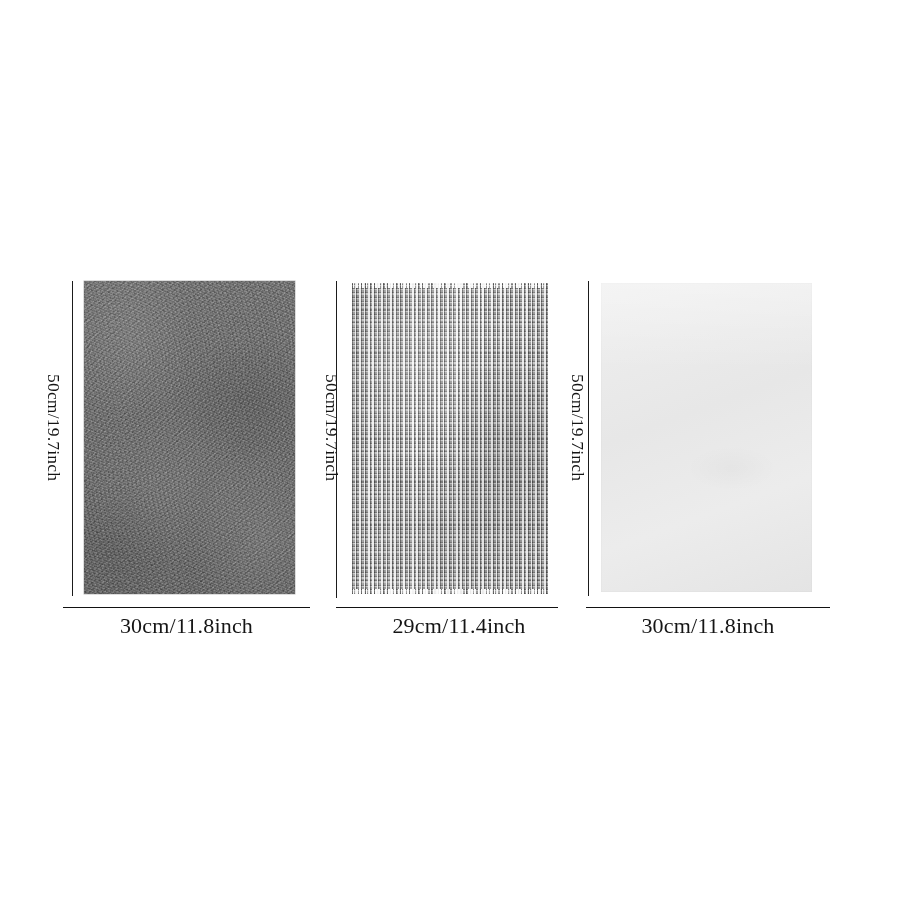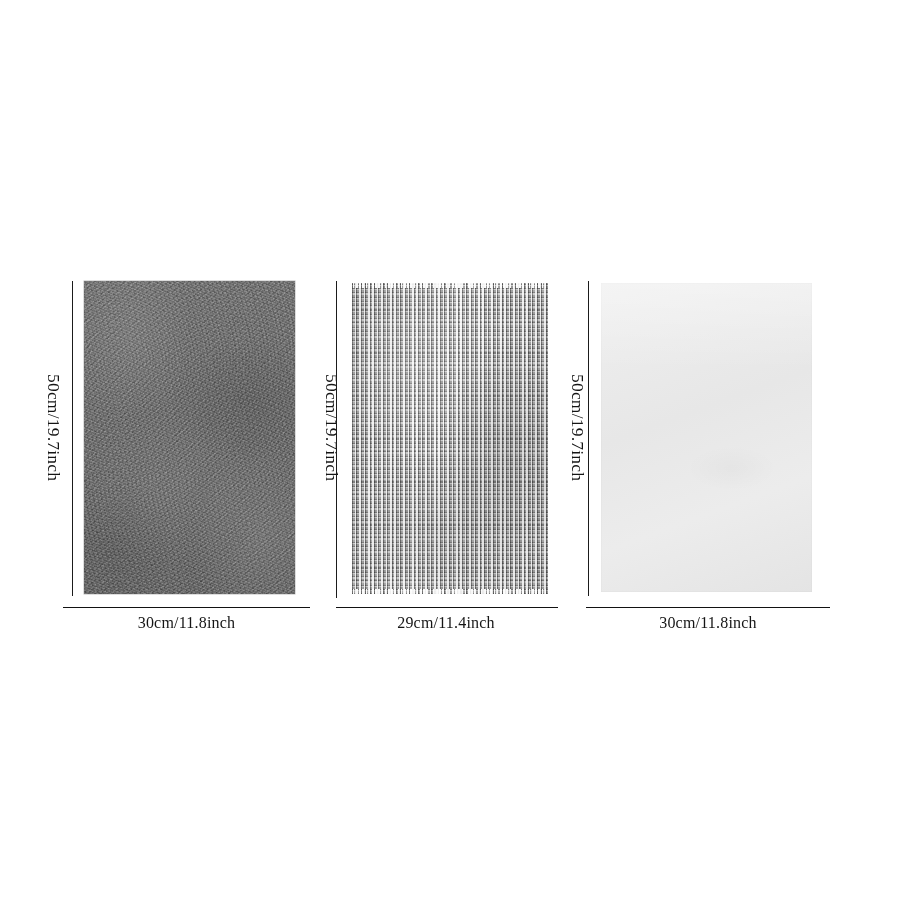--- a/index.html
+++ b/index.html
@@ -54,21 +54,21 @@
     letter-spacing: 0.2px;
     color: #151515;
     line-height: 1;
     font-family: "Liberation Serif", "DejaVu Serif", serif;
   }
 
   
   .h-label {
     position: absolute;
     white-space: nowrap;
-    font-size: 16px;
+    font-size: 22px;
     letter-spacing: 0.2px;
     color: #151515;
     text-align: center;
     line-height: 1;
     font-family: "Liberation Serif", "DejaVu Serif", serif;
   }
 
   
   .swatch {
     position: absolute;
@@ -214,21 +214,21 @@
 
     <div class="swatch swatch-mesh" style="left:352px; top:283px; width:196px; height:311px;">
       <div class="weave"></div>
       <div class="mesh-shade"></div>
       <div class="edge-top"></div>
       <div class="edge-bot"></div>
     </div>
 
     <div class="h-rule" style="left:336px; top:607px; width:222px;"></div>
 
-    <div class="h-label" style="left:335px; top:615px; width:222px;">29cm/11.4inch</div>
+    <div class="h-label" style="left:348px; top:615px; width:222px;">29cm/11.4inch</div>
   </div>
 
   <div class="panel">
 
     <div class="v-label" style="left:568px; top:374px;">50cm/19.7inch</div>
 
     <div class="v-rule" style="left:588px; top:281px; height:315px;"></div>
 
     <div class="swatch swatch-white" style="left:601px; top:283px; width:211px; height:309px;">
       <div class="sheen"></div>

